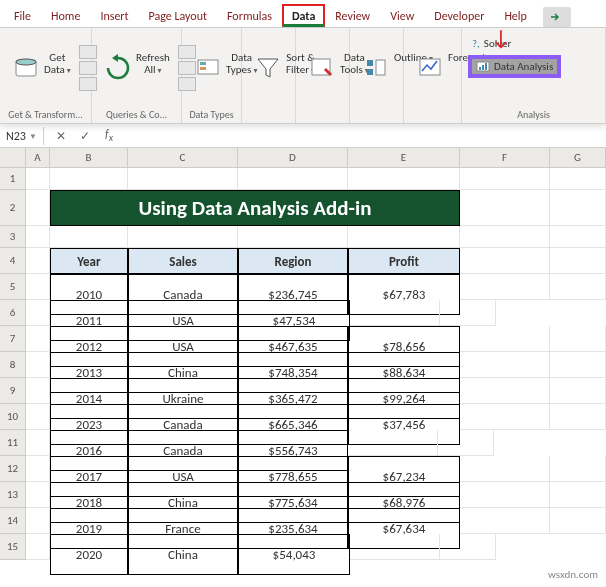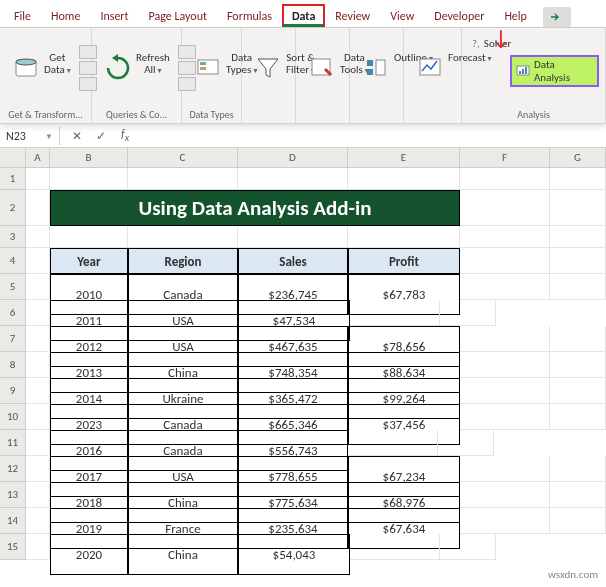--- a/index.html
+++ b/index.html
@@ -18,25 +18,25 @@
     .group-body { flex: 1; display: flex; align-items: center; gap: 4px; }
     .bigbtn { display: flex; flex-direction: row; align-items: flex-start; gap: 2px; padding: 2px 4px; cursor: pointer; }
     .bigbtn .ico { width: 32px; height: 32px; display:flex; align-items:center; justify-content:center; }
     .bigbtn .lbl { font-size: 11px; color: #333; text-align: center; line-height: 1.1; }
     .drop::after { content: "▾"; font-size: 8px; color: #666; margin-left: 2px; }
     .mini-stack { display:flex; flex-direction:column; gap:2px; }
     .mini { width: 18px; height: 14px; background: #e8e8e8; border: 1px solid #bbb; }
 
     .analysis-group .links { display:flex; flex-direction:column; gap:4px; font-size:11px; }
     .analysis-group .link { display:flex; align-items:center; gap:4px; cursor:pointer; padding: 1px 4px; }
-    .highlight-box { border: 2px solid #8b5cf6; padding: 2px 6px; background:#bef264;margin-left:42px; }
+    .highlight-box { border: 4px solid #8b5cf6; padding: 2px 6px; background:#a3a3a3; }
 
     
     .formula-row { display:flex; align-items:center; height: 24px; border-bottom: 1px solid #d0d0d0; }
-    .namebox { width: 60px; border-right: 1px solid #d0d0d0; padding: 2px 6px; font-size: 12px; display:flex; align-items:center; justify-content:space-between; }
+    .namebox { width: 44px; border-right: 1px solid #d0d0d0; padding: 2px 6px; font-size: 12px; display:flex; align-items:center; justify-content:space-between; }
     .fx-area { display:flex; align-items:center; gap:6px; padding: 0 8px; }
     .fx-btn { width: 18px; height:16px; display:flex; align-items:center; justify-content:center; color:#666; cursor:pointer; }
 
     
     .sheet { position: relative; }
     .colheaders { display:flex; height: 20px; background: #eceae6; border-bottom: 1px solid #ccc; }
     .rownum-col { width: 26px; background:#eceae6; border-right:1px solid #ccc; }
     .colhead { border-right: 1px solid #ccc; text-align:center; font-size:11px; color:#555; display:flex; align-items:center; justify-content:center; }
 
     .grid-body { display:flex; }
@@ -301,22 +301,22 @@
           <div class="cell cC"></div>
           <div class="cell cD"></div>
           <div class="cell cE"></div>
           <div class="cell cF"></div>
           <div class="cell cG"></div>
         </div>
 
       <div class="row">
         <div class="cell cA"></div>
         <div class="thead cell cB">Year</div>
+        <div class="thead cell cD">Sales</div>
         <div class="thead cell cC">Region</div>
-        <div class="thead cell cD">Sales</div>
         <div class="thead cell cE">Profit</div>
         <div class="cell cF"></div>
           <div class="cell cG"></div>
       </div>
 
       <div id="data-rows">
           <div class="row">
     <div class="cell cA"></div>
     <div class="tcell cell cB">2010</div>
     <div class="tcell cell cC">Canada</div>

